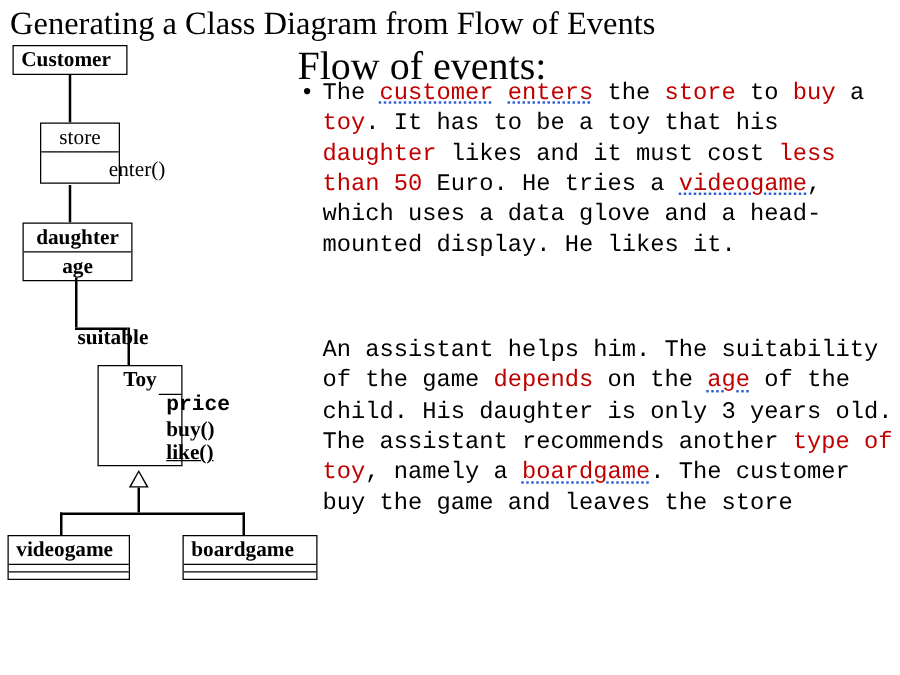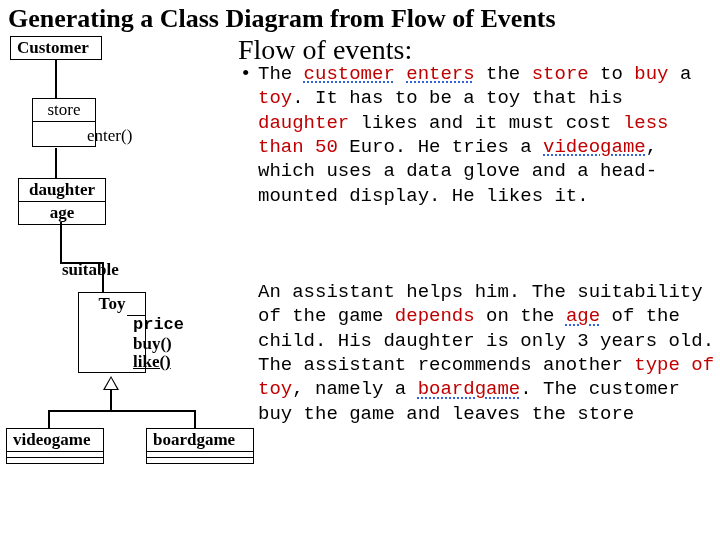--- a/index.html
+++ b/index.html
@@ -1,31 +1,31 @@
 <!DOCTYPE html>
 <html><head>
 <meta charset="utf-8">
 <style>
   html,body{margin:0;padding:0;width:720px;height:540px;background:#fff;font-family:"Times New Roman",serif;color:#000;}
   .page{position:relative;width:720px;height:540px;}
-  .title{position:absolute;left:8px;top:4px;font-size:26px;font-weight:bold;}
-  .flowhdr{position:absolute;left:238px;top:34px;font-size:28px;}
+  .title{position:absolute;left:8px;top:4px;font-size:26px;font-weight:normal;}
+  .flowhdr{position:absolute;left:238px;top:34px;font-size:32px;}
   
   .cls{position:absolute;border:1.5px solid #000;background:#fff;font-size:17px;}
   .cls .nm{text-align:center;padding:1px 6px;}
   .cls .sep{border-top:1.5px solid #000;height:5px;}
   .cls .row{padding:0 6px;line-height:1.1;margin-left:48px;}
   
   .ln{position:absolute;background:#000;}
   .lbl{position:absolute;font-size:17px;}
   
   .flow{position:absolute;left:240px;top:62px;width:478px;font-family:"Courier New",monospace;font-size:19px;line-height:1.28;}
   .bullet{display:flex;}
   .bullet .dot{width:18px;flex:none;}
-  .flow2{position:absolute;left:258px;top:268px;width:460px;font-family:"Courier New",monospace;font-size:19px;line-height:1.28;margin-top:12px;}
+  .flow2{position:absolute;left:258px;top:268px;width:460px;font-family:"Courier New",monospace;font-size:19px;line-height:1.28;}
   .hl-red{color:#c00000;}
   .hl-blue{color:#c00000;text-decoration:underline dotted #2a5bd7;text-underline-offset:3px;}
   
   .tri{position:absolute;width:0;height:0;border-left:8px solid transparent;border-right:8px solid transparent;border-bottom:14px solid #000;}
   .tri::after{content:"";position:absolute;left:-6px;top:2px;width:0;height:0;border-left:6px solid transparent;border-right:6px solid transparent;border-bottom:11px solid #fff;}
 </style>
 </head>
 <body>
 <div class="page">
 

